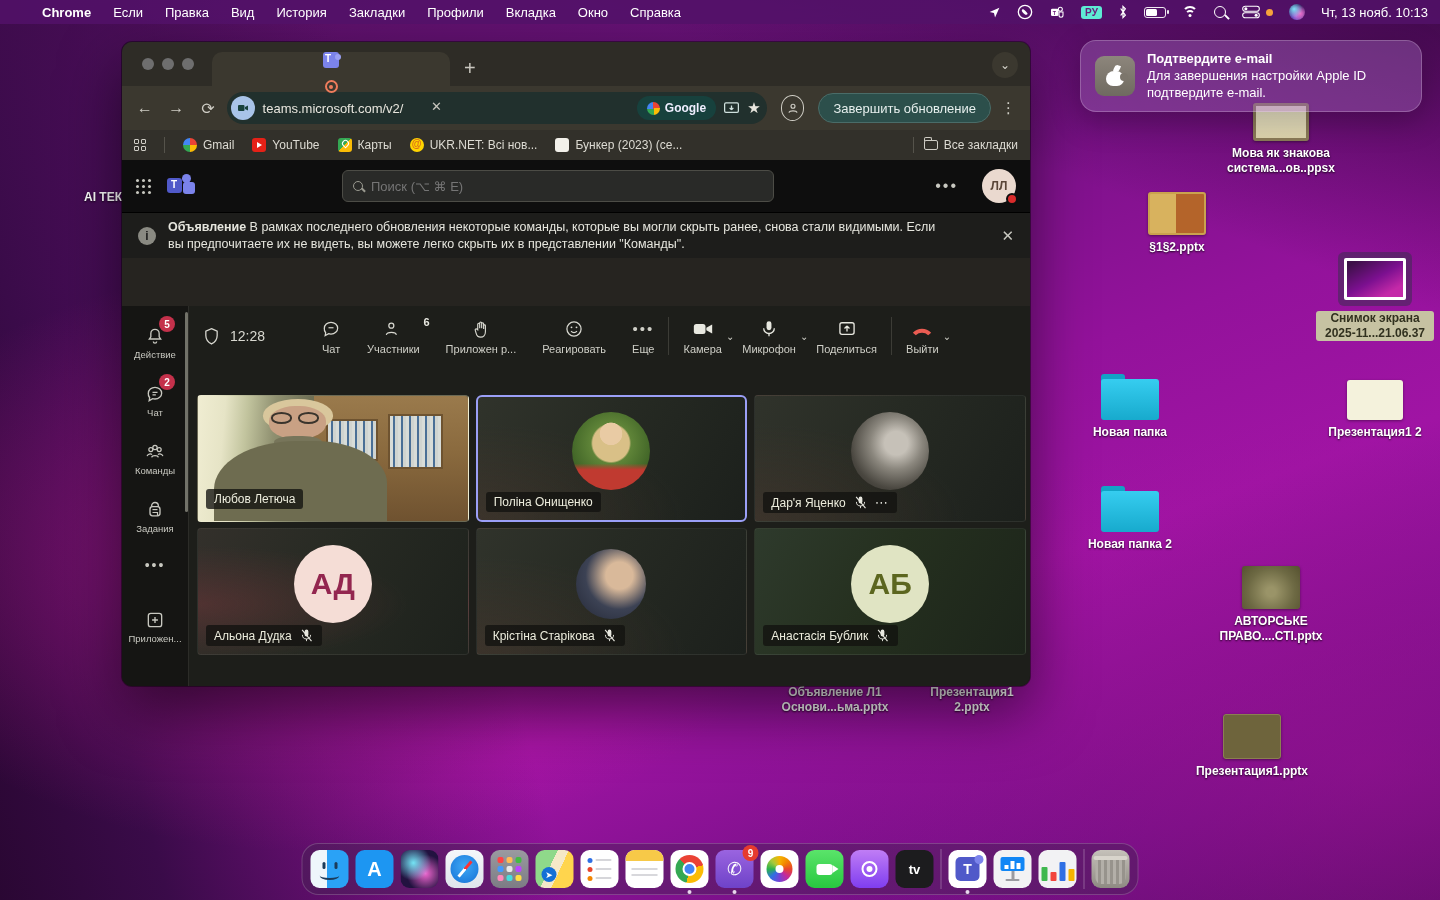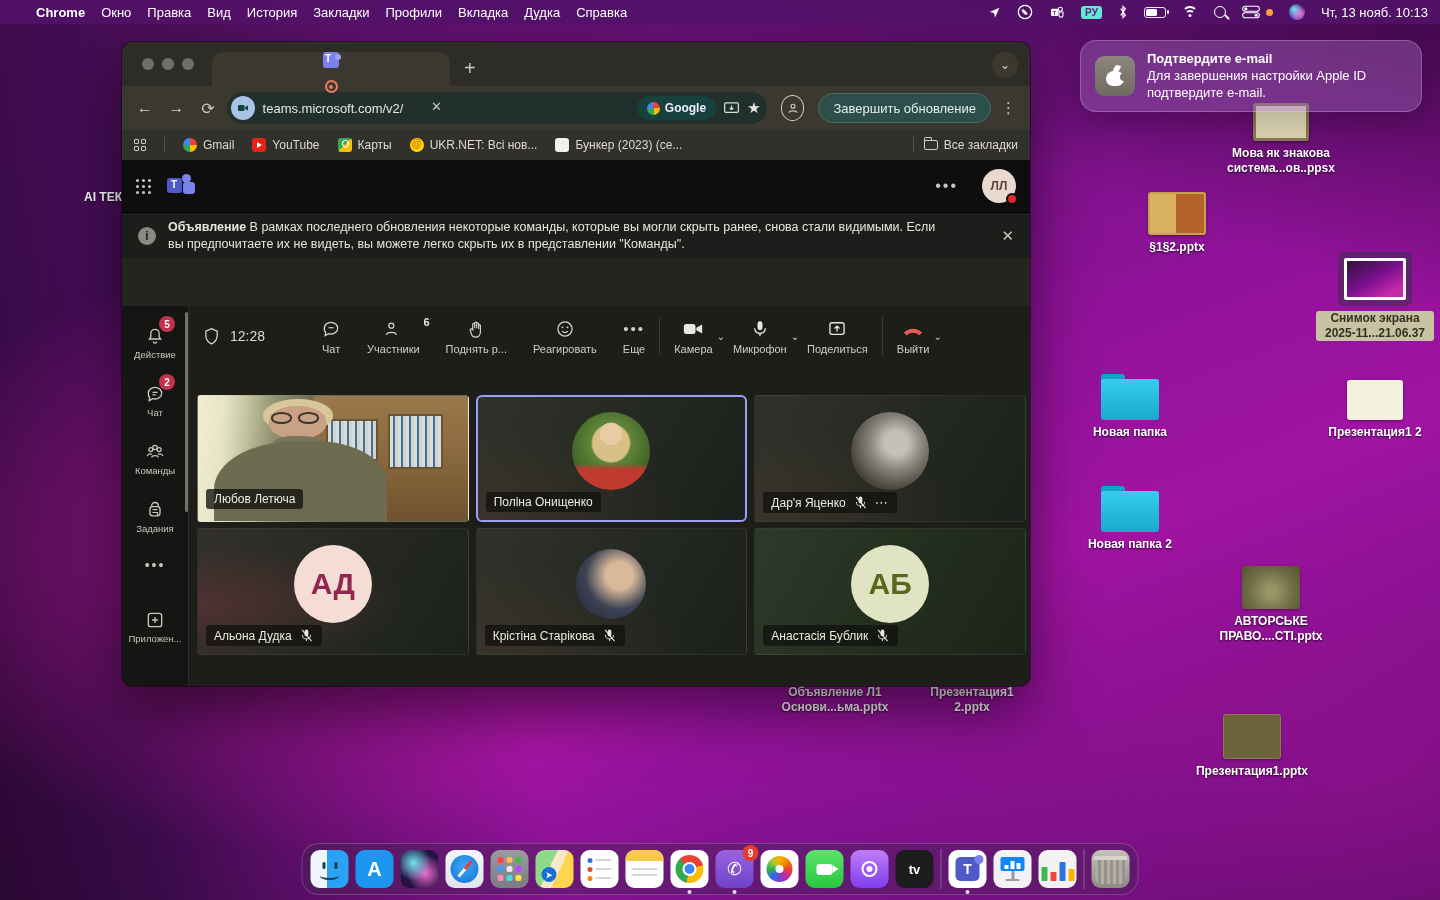--- a/index.html
+++ b/index.html
@@ -13,21 +13,21 @@
       radial-gradient(ellipse 900px 500px at 95% 85%, rgba(164,18,150,.5), rgba(164,18,150,0) 70%),
       linear-gradient(75deg, #2a0733 0%, #3a0b49 10%, rgba(58,11,73,0) 34%),
       linear-gradient(160deg, #53105f 0%, #6f1280 28%, #93129b 52%, #a014a4 66%, #6f0f82 88%, #570c66 100%);
     color:#fff;
   }
 
   
   .menubar { position:absolute; left:0; top:0; width:1440px; height:24px;
     background:rgba(82,18,104,.85); display:flex; align-items:center;
     font-size:13px; color:#fff; z-index:40; padding:0 12px; }
-  .menubar .left { display:flex; align-items:center; gap:16px; }
+  .menubar .left { display:flex; align-items:center; gap:22px; }
   .menubar .apple { font-size:15px; margin-left:8px; }
   .menubar .appname { font-weight:700; }
   .menubar .right { margin-left:auto; display:flex; align-items:center; gap:16px; }
   .mb-ic { display:inline-flex; align-items:center; justify-content:center; height:16px; }
   .ru-badge { background:#5eead4; color:#6a1b7a; font-size:10px; font-weight:700;
     border-radius:3px; padding:1px 4px; }
   .batt { width:22px; height:11px; border:1px solid rgba(255,255,255,.9); border-radius:3px; position:relative; }
   .batt:after { content:""; position:absolute; right:-4px; top:2.5px; width:2px; height:4px; background:rgba(255,255,255,.9); border-radius:1px; }
   .batt i { position:absolute; left:1px; top:1px; bottom:1px; width:55%; background:#fff; border-radius:1.5px; }
   .wifi { width:16px; height:12px; position:relative; }
@@ -278,28 +278,28 @@
 
   svg.ic { display:block; }
 </style>
 </head>
 <body>
 
 <div class="menubar">
   <div class="left">
     <span class="apple"></span>
     <span class="appname">Chrome</span>
-    <span>Окно</span>
+    <span>Если</span>
     <span>Правка</span>
     <span>Вид</span>
     <span>История</span>
     <span>Закладки</span>
     <span>Профили</span>
     <span>Вкладка</span>
-    <span>Дудка</span>
+    <span>Окно</span>
     <span>Справка</span>
   </div>
   <div class="right">
     <span class="mb-ic">
       <svg class="ic" width="13" height="13" viewBox="0 0 24 24">
           <path d="M21 3L3 11l8 2 2 8z" fill="#fff"></path>
         </svg>
     </span>
     <span class="mb-ic">
       <svg class="ic" width="16" height="16" viewBox="0 0 24 24">
@@ -519,20 +519,24 @@
         <i></i>
         <i></i>
         <i></i>
         <i></i>
       </span>
     <span class="tm-logo">
         <span class="c1"></span>
         <span class="c2"></span>
         <span class="sq"></span>
       </span>
+    <div class="tm-search">
+      <span class="search-glyph"></span>
+      <input placeholder="Поиск (⌥ ⌘ E)" style="">
+    </div>
     <span class="dots">•••</span>
     <span class="tm-avatar">
       <span>ЛЛ</span>
       <span class="presence"></span>
     </span>
   </div>
 
   <div class="tm-banner">
     <span class="info-ic">i</span>
     <span class="txt"><b>Объявление</b> <span>В рамках последнего обновления некоторые команды, которые вы могли скрыть ранее, снова стали видимыми. Если вы предпочитаете их не видеть, вы можете легко скрыть их в представлении "Команды".</span></span>
@@ -627,21 +631,21 @@
               <span class="ct-count">6</span>
             </span>
             <span>Участники</span>
           </div>
           <div class="ct-btn">
             <span class="glyph">
               <svg class="ic" width="18" height="20" viewBox="0 0 22 24">
                   <path d="M7 13V6.2a1.2 1.2 0 0 1 2.4 0V11 4.6a1.2 1.2 0 0 1 2.4 0V11 5.6a1.2 1.2 0 0 1 2.4 0V12v-4a1.1 1.1 0 0 1 2.2 0v7.5c0 4-2.6 6.5-5.7 6.5-2.8 0-5-1.8-5.6-4.6L4 13.6c-.5-1.4 1.2-2.4 2.2-1.3z" fill="none" stroke="#d8d8d0" stroke-width="1.4"></path>
                 </svg>
             </span>
-            <span>Поднять р...</span>
+            <span>Приложен р...</span>
           </div>
           <div class="ct-btn">
             <span class="glyph">
               <svg class="ic" width="20" height="20" viewBox="0 0 24 24">
                   <circle cx="12" cy="12" r="8.5" fill="none" stroke="#d8d8d0" stroke-width="1.5"></circle>
                   <circle cx="9" cy="10" r="1.1" fill="#d8d8d0"></circle>
                   <circle cx="15" cy="10" r="1.1" fill="#d8d8d0"></circle>
                   <path d="M8.5 14.5c2 2.4 5 2.4 7 0" fill="none" stroke="#d8d8d0" stroke-width="1.5"></path>
                 </svg>
             </span>

